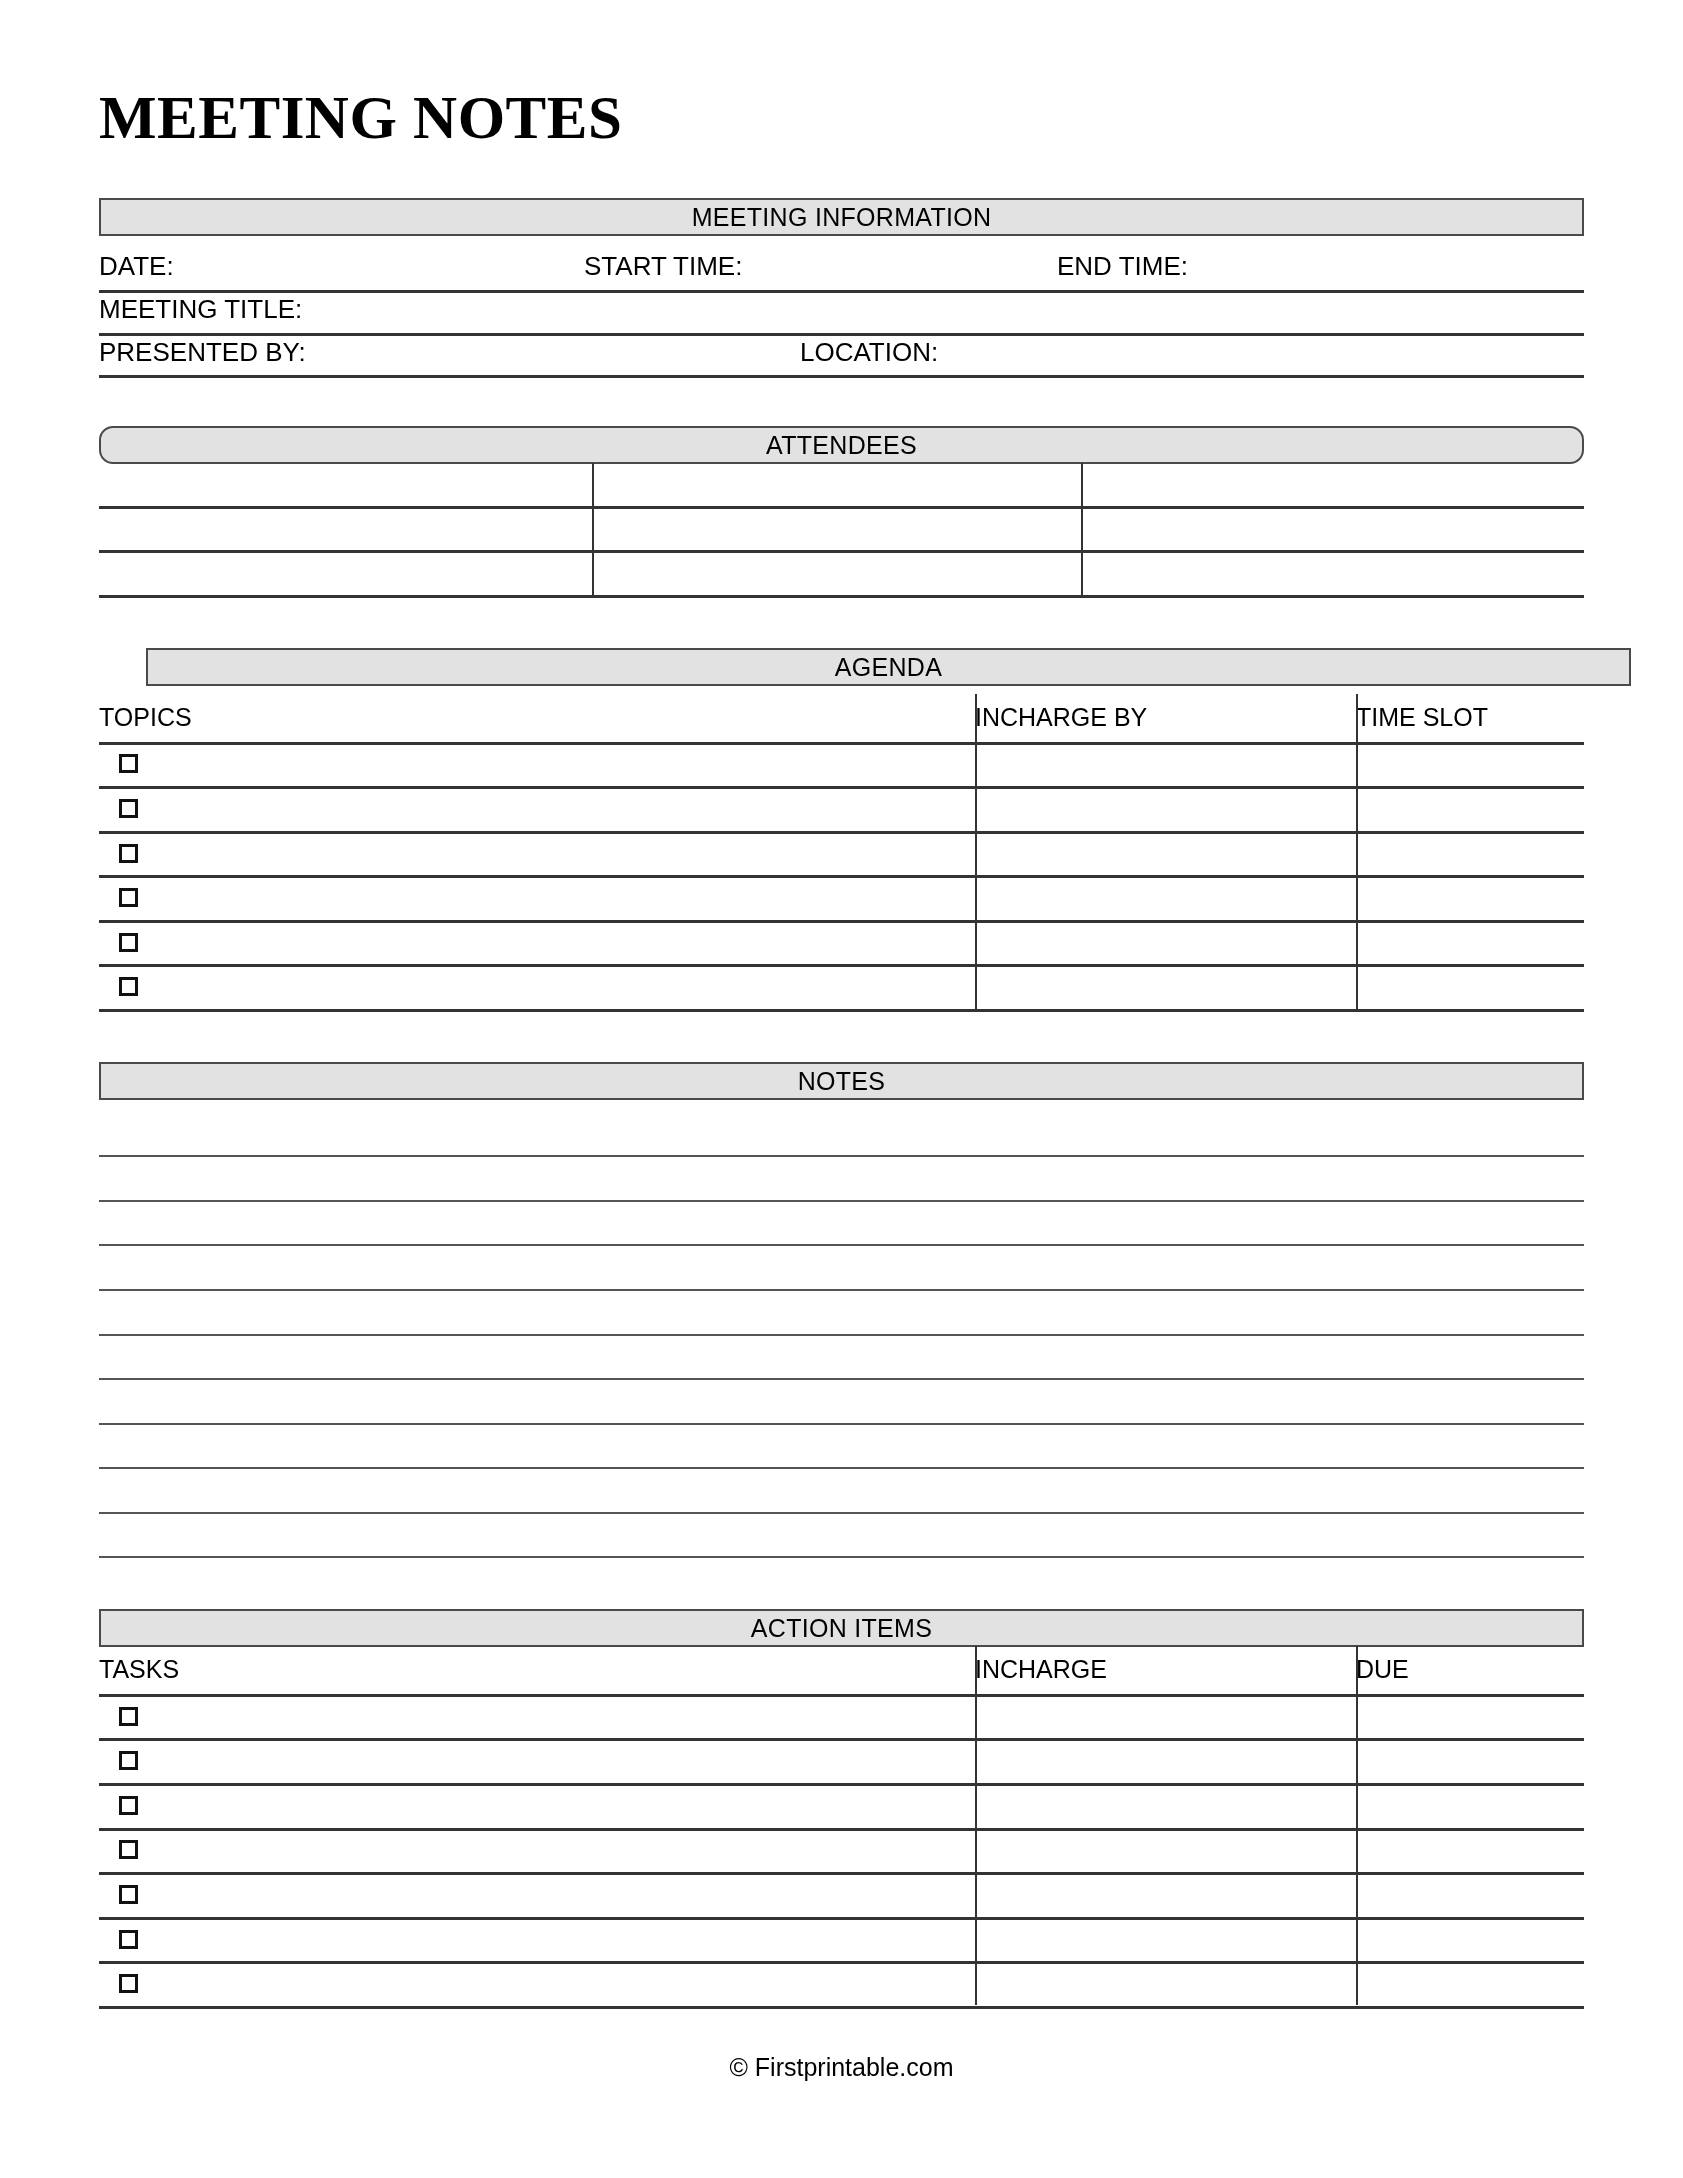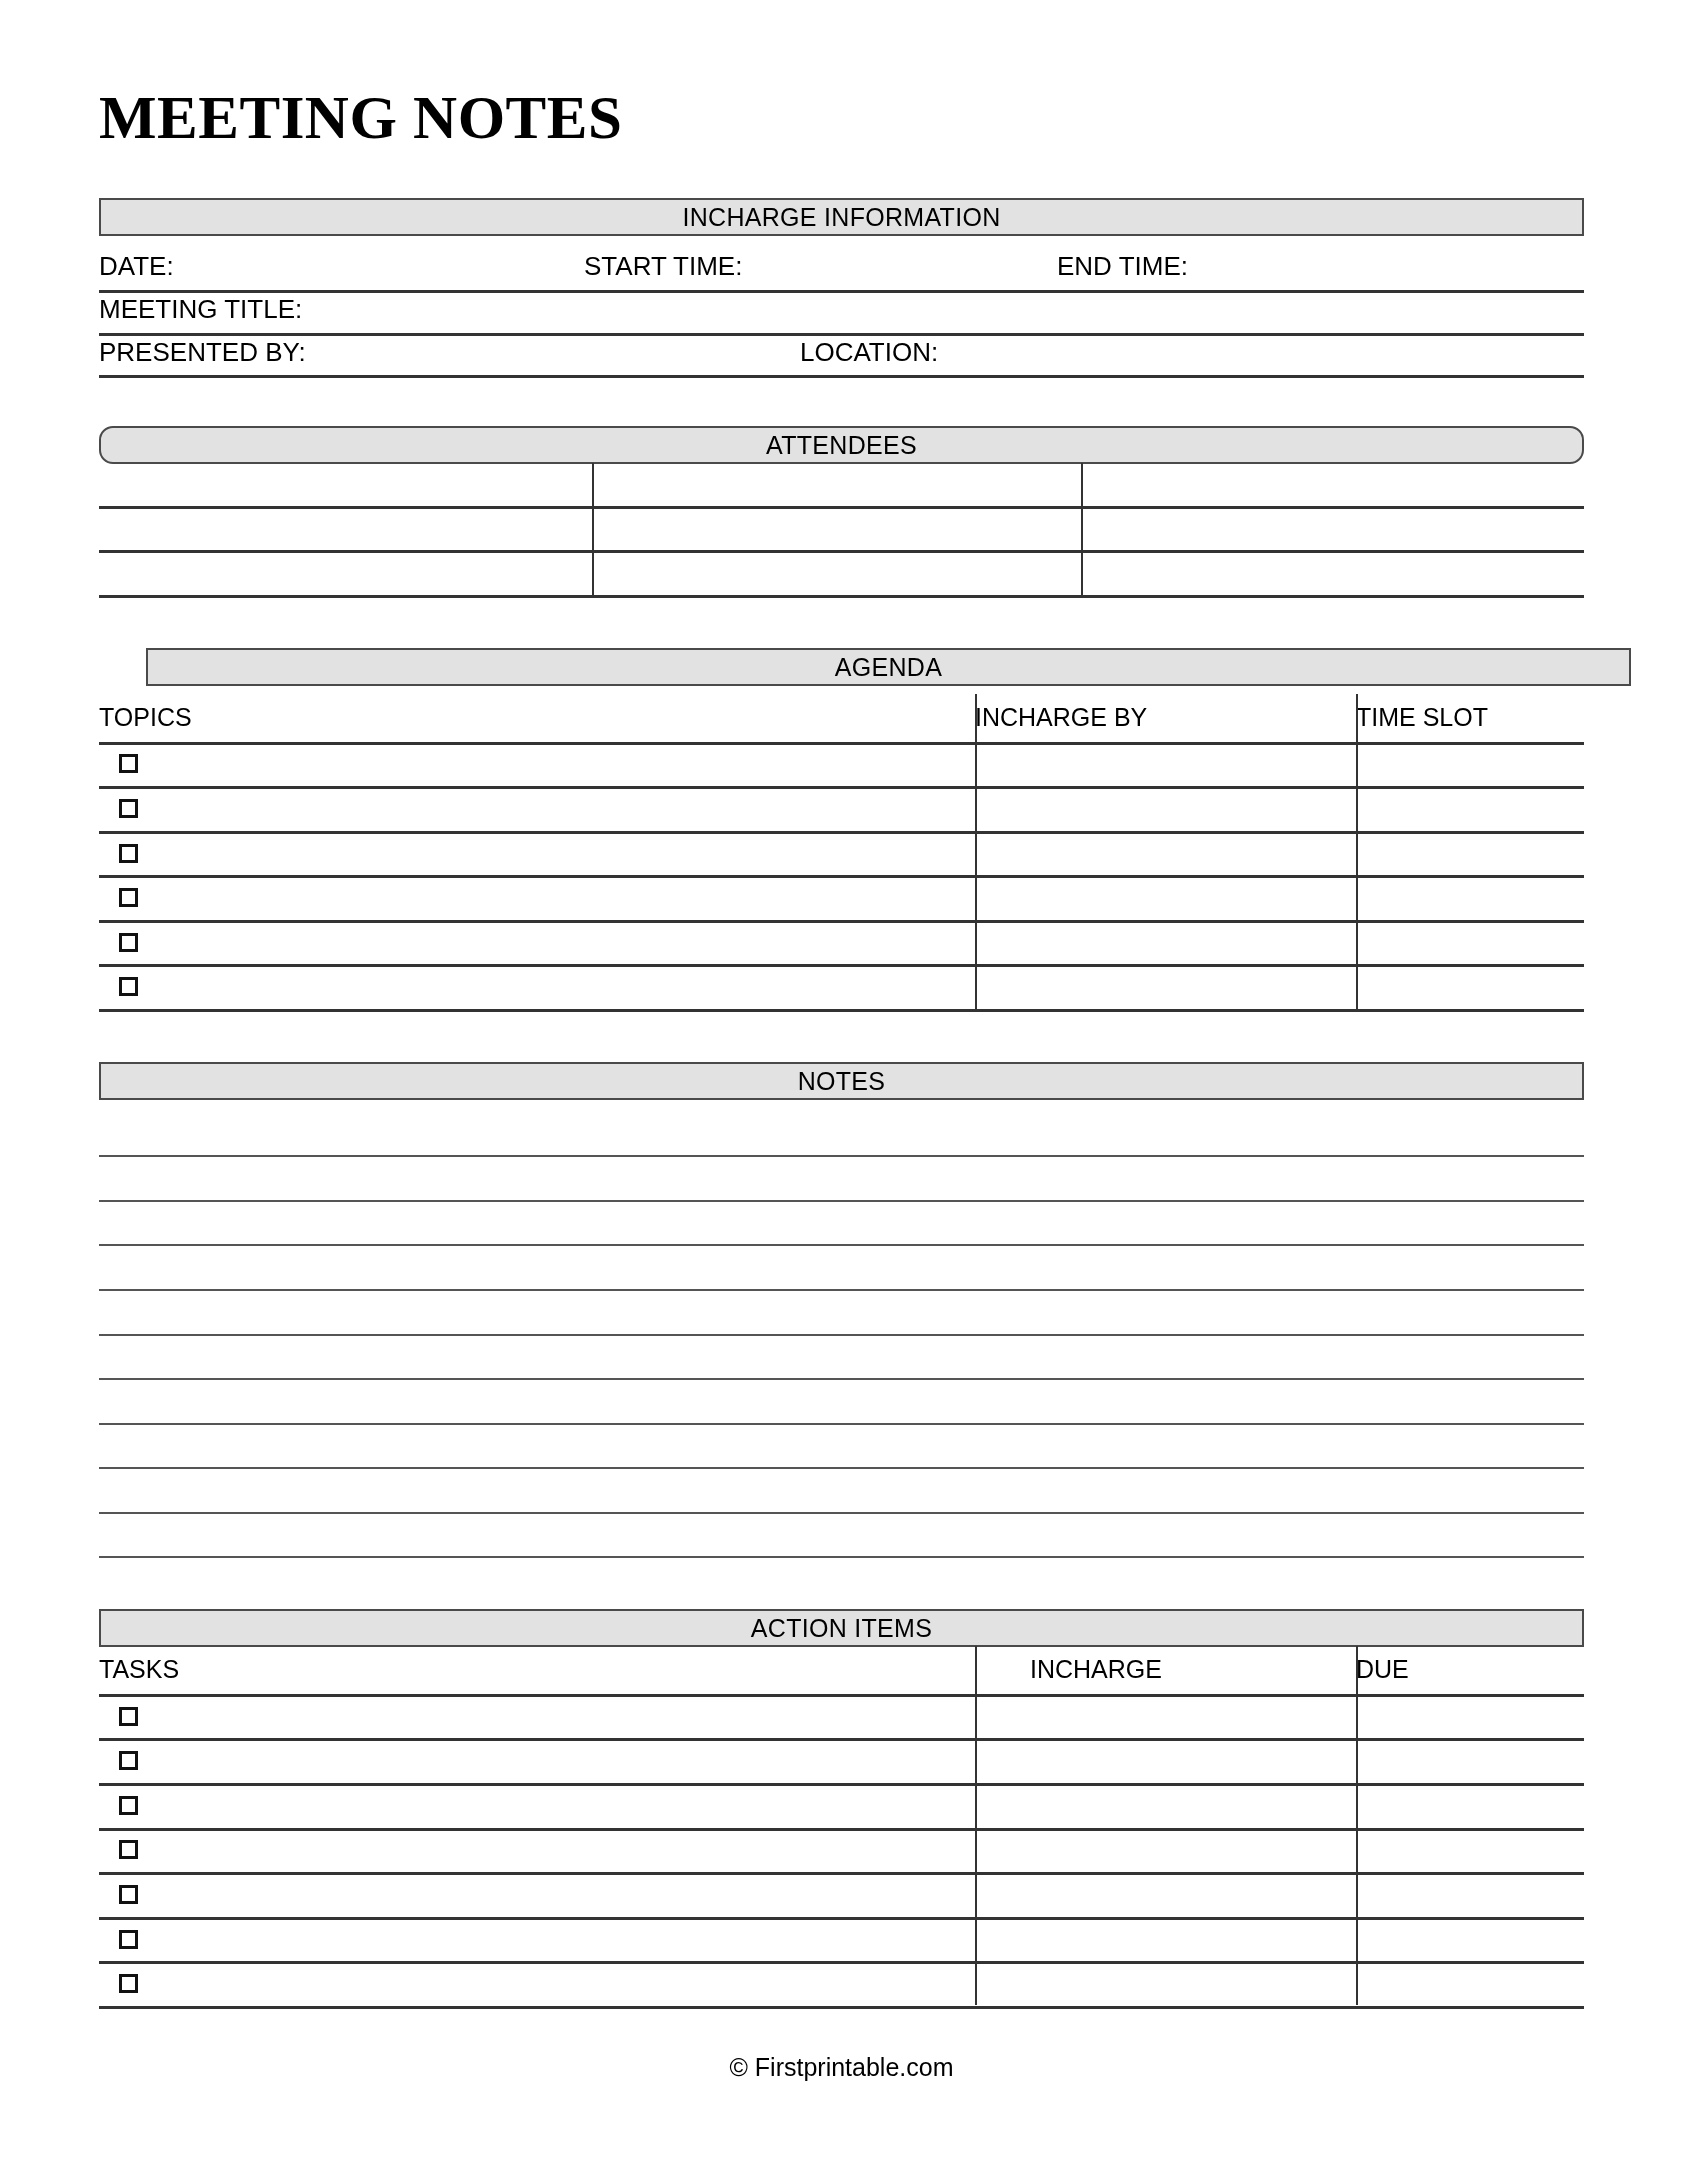--- a/index.html
+++ b/index.html
@@ -107,21 +107,21 @@
   }
 </style>
 </head>
 <body>
 
 <div class="page">
 
   <div class="doc-title">MEETING NOTES</div>
 
   <div class="bar" style="top:198px;">
-    <span>INCHARGE INFORMATION</span>
+    <span>MEETING INFORMATION</span>
   </div>
 
   <div class="fld" style="left:99px; top:253px;">DATE:</div>
   <div class="fld" style="left:584px; top:253px;">START TIME:</div>
   <div class="fld" style="left:1057px; top:253px;">END TIME:</div>
   <div class="rule" style="top:290px;"></div>
 
   <div class="fld" style="left:99px; top:296px;">MEETING TITLE:</div>
   <div class="rule" style="top:333px;"></div>
 
@@ -178,21 +178,21 @@
   <div class="rule thin" style="top:1423px;"></div>
   <div class="rule thin" style="top:1467px;"></div>
   <div class="rule thin" style="top:1512px;"></div>
   <div class="rule thin" style="top:1556px;"></div>
 
   <div class="bar" style="top:1609px;">
     <span>ACTION ITEMS</span>
   </div>
 
   <div class="colhead" style="left:99px; top:1657px; width:876px;">TASKS</div>
-  <div class="colhead" style="left:1030px; top:1657px; width:381px;">INCHARGE</div>
+  <div class="colhead" style="left:975px; top:1657px; width:381px;">INCHARGE</div>
   <div class="colhead" style="left:1356px; top:1657px; width:228px;">DUE</div>
 
   <div class="rule" style="top:1694px;"></div>
   <div class="rule" style="top:1738px;"></div>
   <div class="rule" style="top:1783px;"></div>
   <div class="rule" style="top:1828px;"></div>
   <div class="rule" style="top:1872px;"></div>
   <div class="rule" style="top:1917px;"></div>
   <div class="rule" style="top:1961px;"></div>
   <div class="rule" style="top:2006px;"></div>

